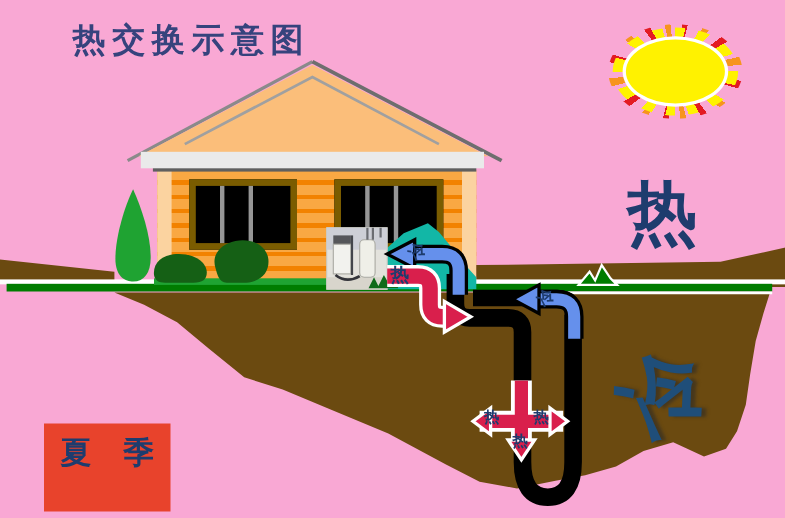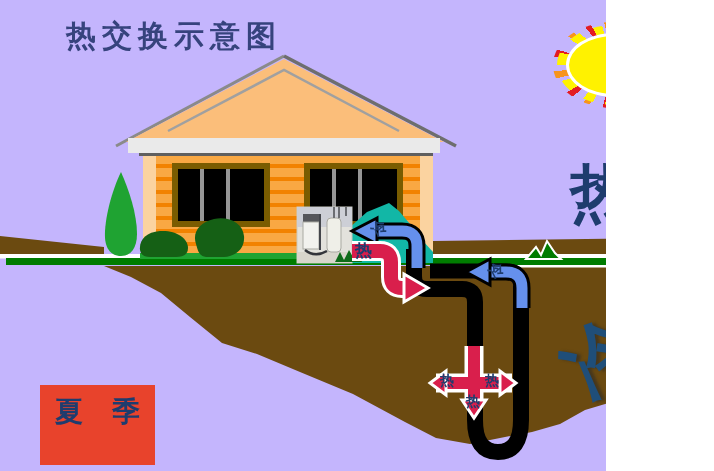--- a/index.html
+++ b/index.html
@@ -1,17 +1,17 @@
 <!DOCTYPE html>
 <html style="--title-color: #36437D; --navy-text: #1E3C6E; --cold-text: #1F4E79; --ground-brown: #6B4A10; --grass-green: #007C00; --grass-bright: #1FA332; --bush-bright: #1FA332; --bush-dark: #156015; --roof: #FBBE7A; --wall-light: #F9A843; --wall-stripe: #F28200; --wall-trim: #FBD3A0; --fascia: #EAEAEA; --window-frame: #7A5C00; --window-pane: #000000; --mullion: #969696; --teal: #12B7A6; --pipe-black: #000000; --arrow-red: #D91F4C; --arrow-blue: #6590EC; --season-bg: #E8432C; --sun-yellow: #FFF200; --sun-orange: #F7941D; --sun-red: #E31B23;"><head>
 <meta charset="utf-8">
 <style>
   html,body{margin:0;padding:0;background:#ffffff;}
   #canvas{
-    position:relative;width:606px;height:471px;background:#c4b5fd;overflow:hidden;
+    position:relative;width:714px;height:471px;background:#f9a8d4;overflow:hidden;
     font-family:"DejaVu Serif","Liberation Serif",serif;
   }
   .abs{position:absolute;}
   
   #title{
     left:66px;top:16px;font-size:30px;font-weight:600;letter-spacing:6px;
     color:var(--title-color,#36437D);white-space:nowrap;
   }
   
   #sun{left:553px;top:22px;width:122px;height:86px;}

